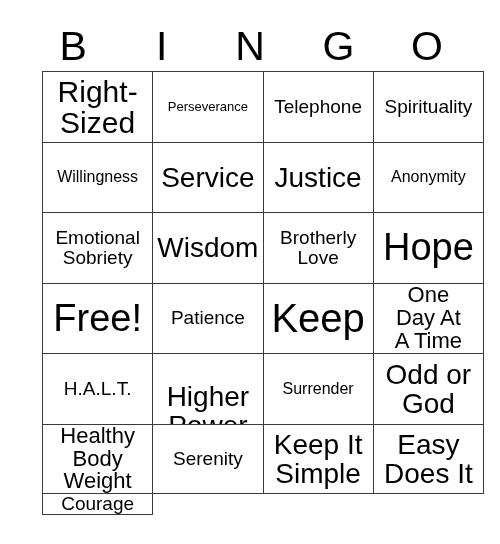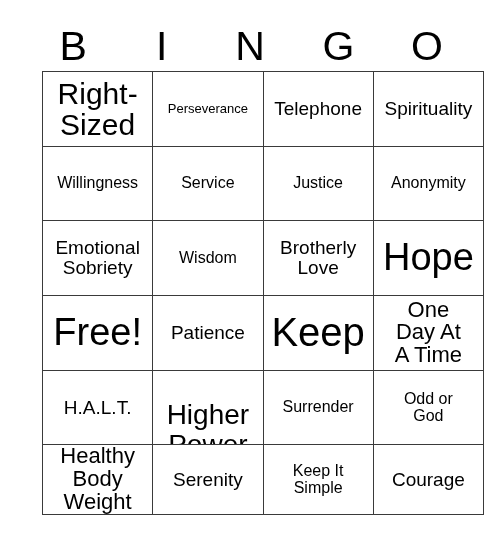--- a/index.html
+++ b/index.html
@@ -69,21 +69,21 @@
     text-align: center;
     line-height: 1.04;
     white-space: pre-line;
     font-weight: 400;
   }
   
   .fs-xxl  { font-size: 40px; }
   .fs-xl   { font-size: 38px; }
   .fs-lg   { font-size: 30px; }
   .fs-md   { font-size: 28px; margin-top: 44px; }
-  .fs-sm   { font-size: 16px; text-align: center; }
+  .fs-sm   { font-size: 28px; text-align: center; }
   .fs-xs   { font-size: 22px; }
   .fs-xxs  { font-size: 19px; }
   .fs-tiny { font-size: 16px; }
   .fs-mini { font-size: 13px; }
 </style>
 </head>
 <body style="background: rgb(255, 255, 255); color: rgb(0, 0, 0);">
 
 <div id="card">
 
@@ -169,17 +169,21 @@
 Weight</span>
       </div>
       <div class="cell" style="border-right-color: rgb(58, 58, 58); border-bottom-color: rgb(58, 58, 58); align-items: center;">
         <span class="cell-text fs-xxs">Serenity</span>
       </div>
       <div class="cell" style="border-right-color: rgb(58, 58, 58); border-bottom-color: rgb(58, 58, 58);">
         <span class="cell-text fs-sm">Keep It
 Simple</span>
       </div>
       <div class="cell" style="border-right-color: rgb(58, 58, 58); border-bottom-color: rgb(58, 58, 58);">
+        <span class="cell-text fs-sm">Easy
+Does It</span>
+      </div>
+      <div class="cell" style="border-right-color: rgb(58, 58, 58); border-bottom-color: rgb(58, 58, 58);">
         <span class="cell-text fs-xxs">Courage</span>
       </div>
     </div>
 
 </div>
 
 </body></html>

